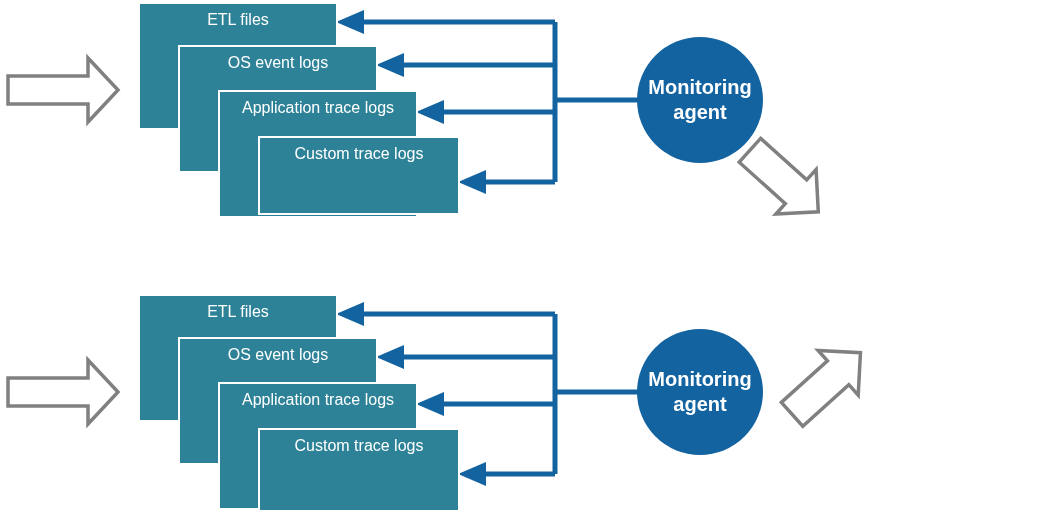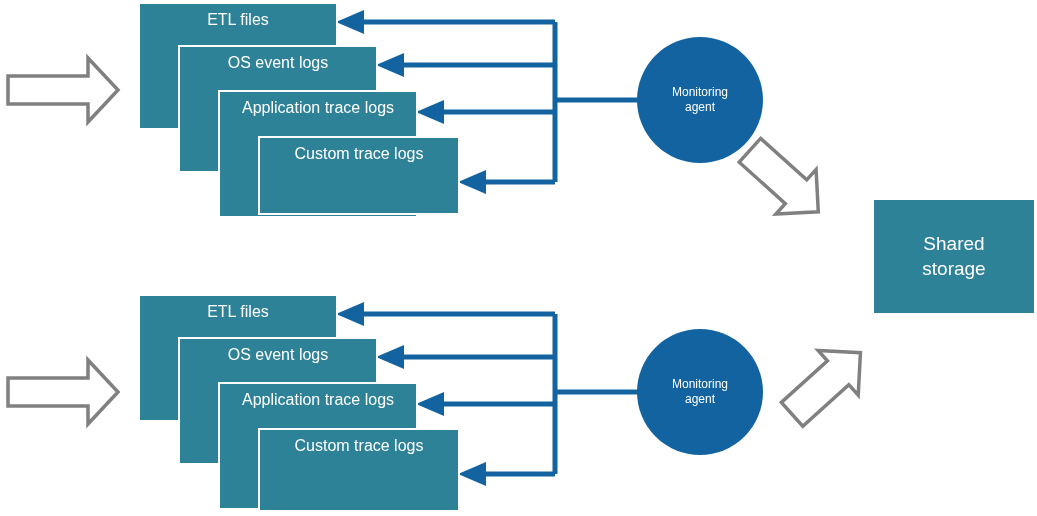--- a/index.html
+++ b/index.html
@@ -41,22 +41,23 @@
   .circle-node {
     position: absolute;
     box-sizing: border-box;
     border-radius: 50%;
     background: #1263A0;
     color: #ffffff;
     display: flex;
     align-items: center;
     justify-content: center;
     text-align: center;
-    font-size: 12px;
+    font-size: 20px;
     line-height: 1.25;
+    font-weight: bold;
   }
   .storage-box {
     position: absolute;
     box-sizing: border-box;
     background: #2E8298;
     color: #ffffff;
     display: flex;
     align-items: center;
     justify-content: center;
     text-align: center;
@@ -146,18 +147,14 @@
   </div>
   <div class="log-box" style="left:258px; top:428px; width:202px; height:84px;">
     <span>Custom trace logs</span>
   </div>
 
   <div class="circle-node" style="left:637px; top:329px; width:126px; height:126px;">
     <span class="nowrap-lines">Monitoring
 agent</span>
   </div>
 
-  <div class="storage-box" style="left:874px; top:200px; width:160px; height:113px;">
-    <span class="nowrap-lines">Shared
-storage</span>
-  </div>
 
 </div>
 
 </body></html>

